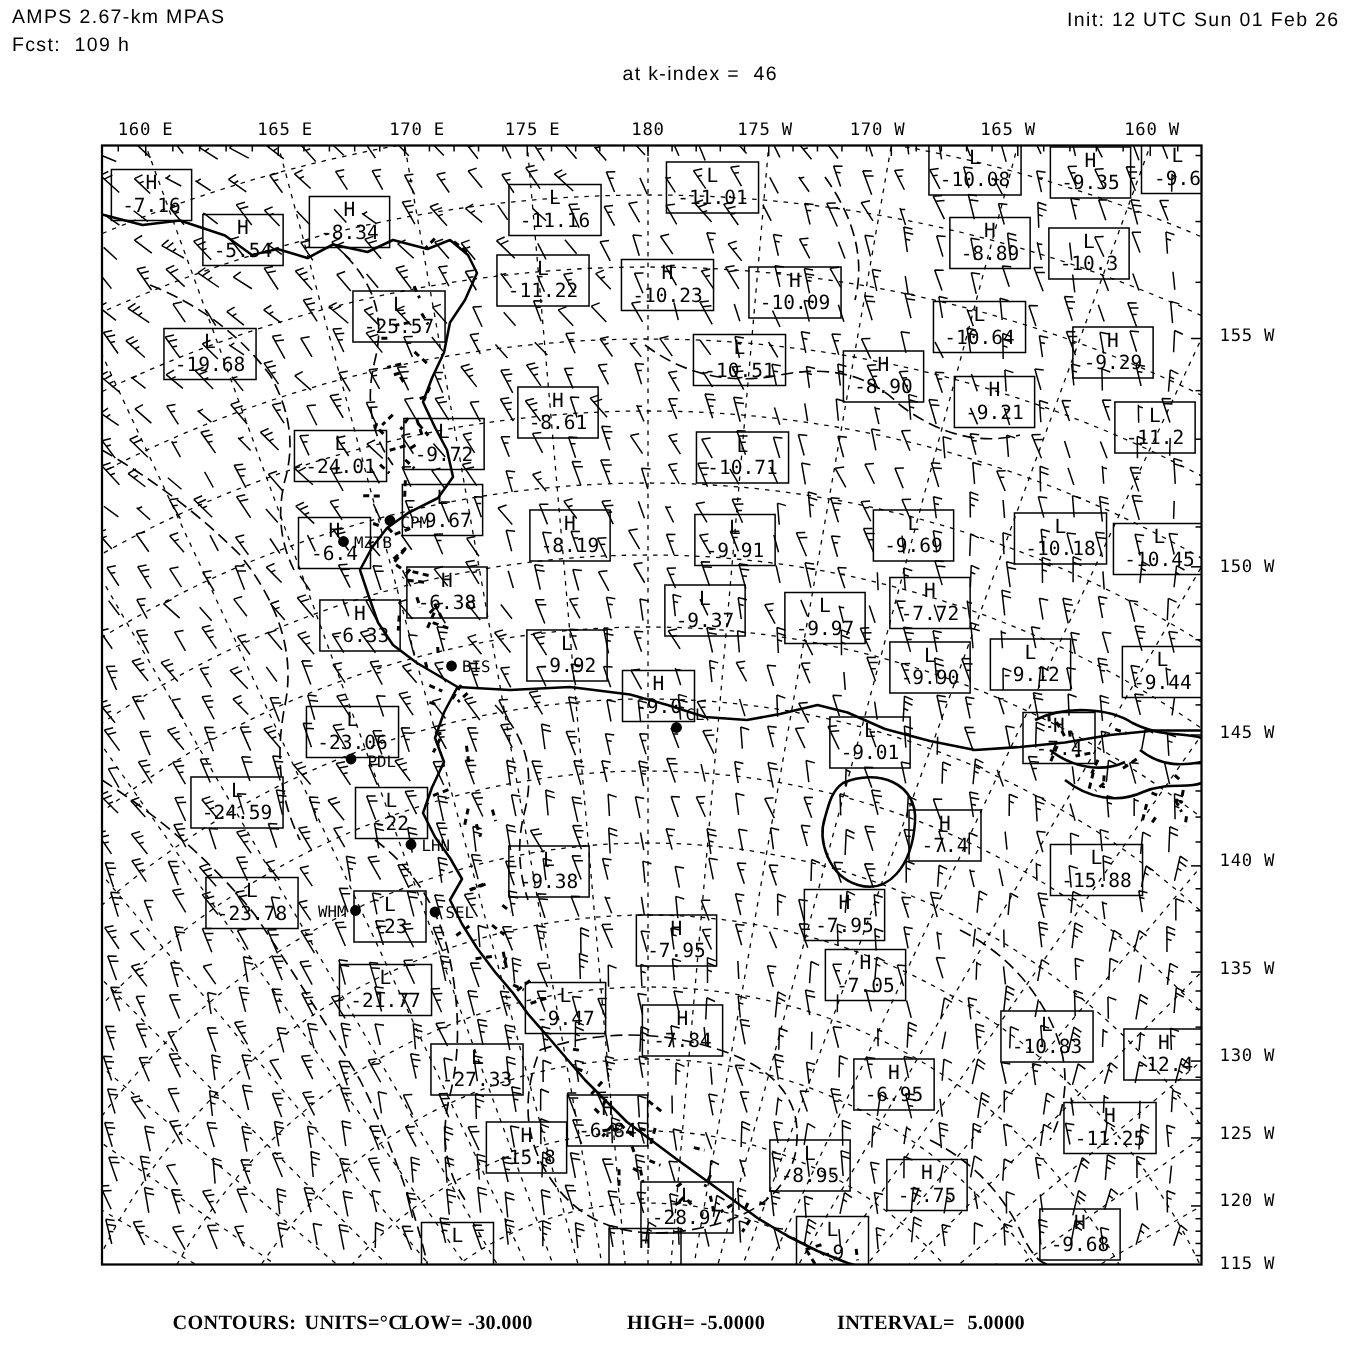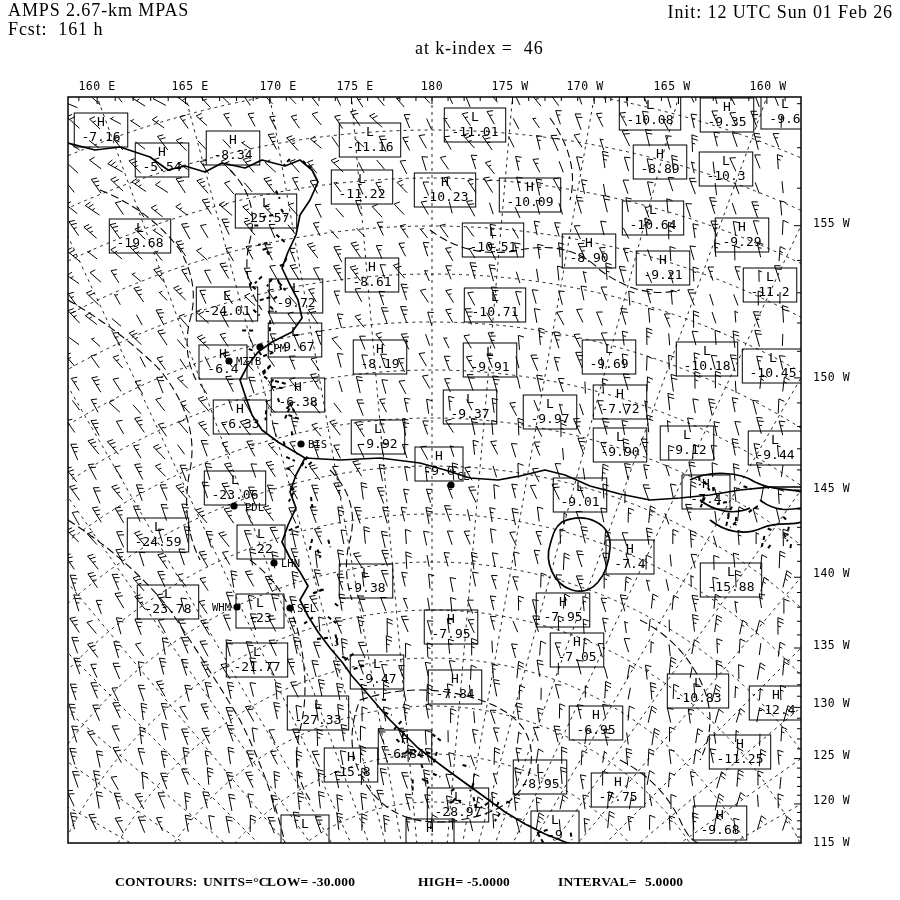--- a/index.html
+++ b/index.html
@@ -1,17 +1,17 @@
 <!DOCTYPE html>
 <html><head>
 <meta charset="utf-8">
 <style>
   html,body{margin:0;padding:0;background:#ffffff;width:900px;height:900px;overflow:hidden;}
   .page{position:relative;width:900px;height:900px;background:#fff;color:#000;}
-  .hdr{position:absolute;font-family:Liberation Serif, serif;font-size:18px;letter-spacing:0.9px;line-height:19px;white-space:pre;color:#000;}
+  .hdr{position:absolute;font-family:Liberation Sans, sans-serif;font-size:13px;letter-spacing:0.9px;line-height:19px;white-space:pre;color:#000;}
   .hdr-left{top:1px;left:8px;}
   .hdr-right{top:3px;right:7px;text-align:right;}
   .hdr-level{top:39px;left:415px;}
   svg{position:absolute;top:0;left:0;}
   text{fill:#000;}
   .axlbl{font-family:"DejaVu Sans Mono",monospace;font-size:11.5px;letter-spacing:0.5px;}
   .boxtxt{font-family:"DejaVu Sans Mono",monospace;font-size:13px;}
   .sttxt{font-family:"DejaVu Sans Mono",monospace;font-size:10.5px;}
   .legtxt{font-family:"Liberation Serif",serif;font-weight:bold;font-size:13.5px;letter-spacing:0.2px;}
 </style>
@@ -1839,18 +1839,18 @@
       <g>
         <text x="115" y="886" class="legtxt">CONTOURS:</text>
         <text x="203" y="886" class="legtxt">UNITS=°C</text>
         <text x="267" y="886" class="legtxt">LOW= -30.000</text>
         <text x="418" y="886" class="legtxt">HIGH= -5.0000</text>
         <text x="558" y="886" class="legtxt">INTERVAL=</text>
         <text x="645" y="886" class="legtxt">5.0000</text>
       </g>
     </svg>
 
-  <div class="hdr hdr-left"><div>AMPS 2.67-km MPAS</div><div>Fcst:  161 h</div></div>
+  <div class="hdr hdr-left"><div>AMPS 2.67-km MPAS</div><div>Fcst:  109 h</div></div>
 
   <div class="hdr hdr-right"><div>Init: 12 UTC Sun 01 Feb 26</div></div>
 
   <div class="hdr hdr-level">at k-index =  46</div>
 </div>
 
 </body></html>

